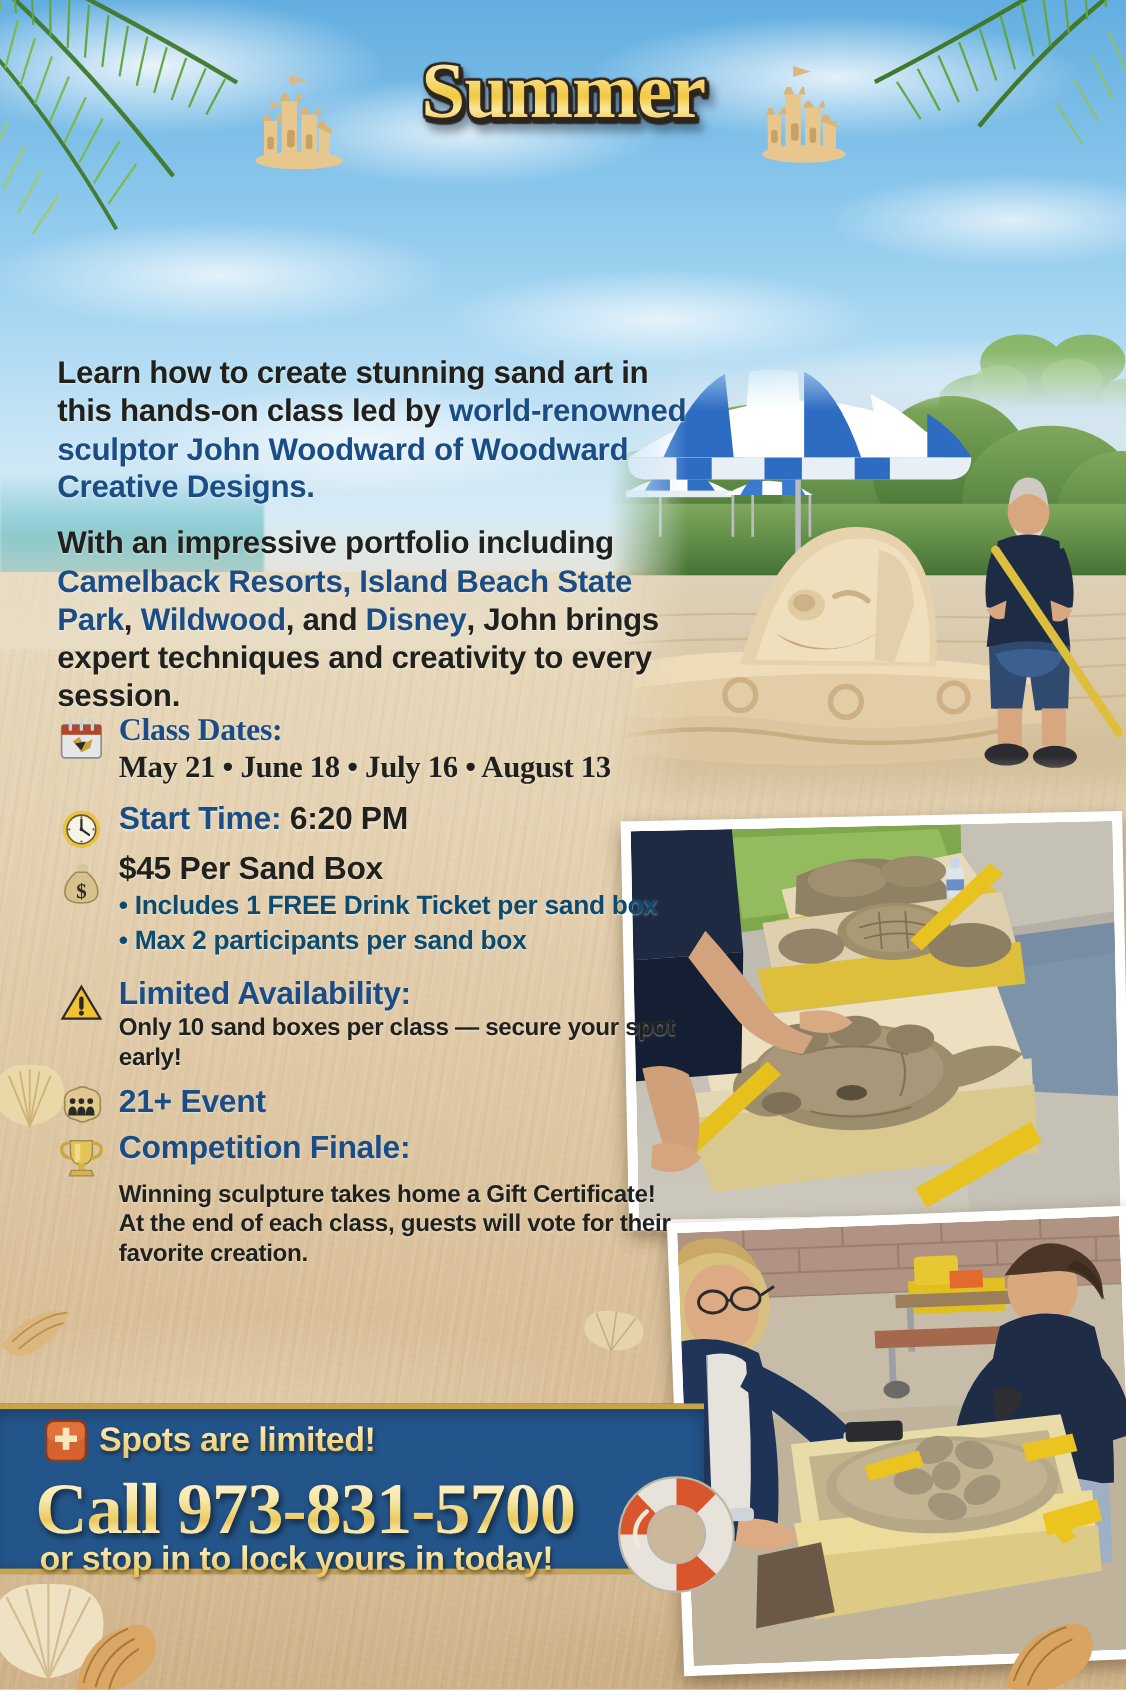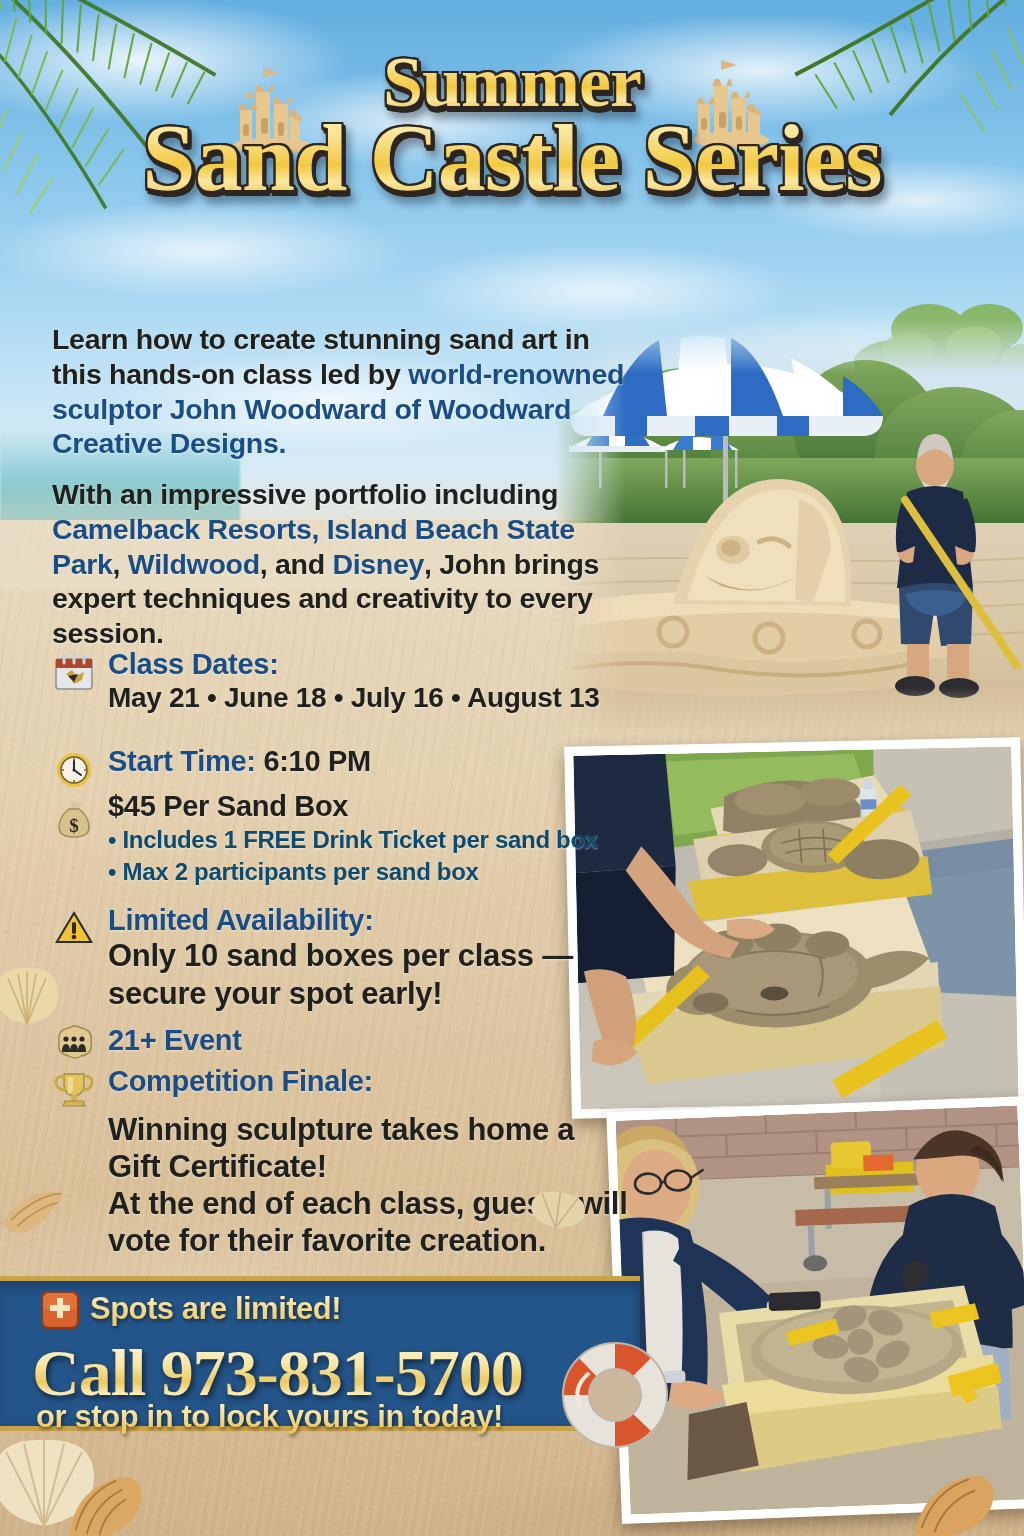--- a/index.html
+++ b/index.html
@@ -106,35 +106,35 @@
   
   .details { position:absolute; left:52px; top:648px; width:580px; }
   .drow { position:relative; padding-left:56px; margin-bottom:7px; }
   .ico { position:absolute; left:0; top:2px; width:44px; height:44px; }
   .dhead {
     font-size:29px; font-weight:bold; color:#1a4d85; letter-spacing:-.3px;
     text-shadow:0 1px 2px rgba(255,255,255,.5); line-height:1.15;
   }
   .dhead .dark { color:#20201c; }
   .dsub {
-    font-size:31px; color:#20201c; font-weight:600; letter-spacing:-.3px;
+    font-size:22px; color:#20201c; font-weight:600; letter-spacing:-.3px;
     line-height:1.2; text-shadow:0 1px 2px rgba(255,255,255,.5);
   }
   .dsub.big { font-size:28px; }
   .dbold-dark { font-size:29px; font-weight:bold; color:#20201c; letter-spacing:-.3px;
                 text-shadow:0 1px 2px rgba(255,255,255,.5); }
   .bullets { margin-top:1px; }
   .bullets li {
     list-style:none; font-size:24px; color:#0c4a6e; font-weight:600;
     letter-spacing:-.3px; line-height:1.33; text-shadow:0 1px 2px rgba(255,255,255,.5);
   }
   .bullets li:before { content:"• "; font-weight:bold; }
   .bullets li b { font-weight:bold; }
 
-  .sp-dates { margin-bottom:30px; }
+  .sp-dates { margin-bottom:14px;font-family:Liberation Serif, serif; }
   .sp-time  { margin-bottom:12px; }
   .sp-price { margin-bottom:16px; }
   .sp-avail { margin-bottom:12px; }
   .sp-age   { margin-bottom:8px; }
 
   .gap8 { margin-top:12px; }
 
   
   .photo { position:absolute; overflow:hidden; }
 
@@ -354,23 +354,20 @@
       <g fill="#c8a265">
         <rect x="29" y="60" width="7" height="16" rx="3"></rect>
         <rect x="11" y="66" width="6" height="12" rx="3"></rect>
         <rect x="46" y="64" width="6" height="14" rx="3"></rect>
       </g>
       <path d="M31 28 L31 8 L47 13 L31 18 Z" fill="#dcb77f"></path>
     </svg>
 
     <div class="title-row line1">
       <span class="bigtitle">Summer</span>
-    </div>
-    <div class="title-row line2">
-      <span class="bigtitle">Sand Castle Series</span>
     </div>
   </div>
 
 
   <div class="photo hero">
     <svg width="472" height="420" viewBox="0 0 472 420" preserveAspectRatio="xMidYMid slice">
       <defs>
         <linearGradient id="skyP" x1="0" y1="0" x2="0" y2="1">
           <stop offset="0%" stop-color="#cfe3ef"></stop>
             <stop offset="100%" stop-color="#eaf0ee"></stop>
@@ -720,21 +717,21 @@
         <circle cx="22" cy="23" r="1.6" fill="#2a2a2a"></circle>
         <g fill="#6b5a2c">
             <circle cx="22" cy="12" r="1"></circle>
             <circle cx="33" cy="23" r="1"></circle>
             <circle cx="22" cy="34" r="1"></circle>
             <circle cx="11" cy="23" r="1"></circle>
           </g>
       </svg>
       <div class="dhead">
         <span>Start Time:</span>
-        <span class="dark">6:10 PM</span>
+        <span class="dark">6:20 PM</span>
       </div>
     </div>
 
     <div class="drow sp-price">
       <svg class="ico" viewBox="0 0 44 44" style="top:6px">
         <path d="M17 8 q6 -6 12 0 l-3 6 l-6 0 z" fill="#d8c79a"></path>
         <path d="M17 13 q-10 8 -10 18 q0 10 15 10 q15 0 15 -10 q0 -10 -10 -18 z" fill="#d7c18d" stroke="#9d8a56" stroke-width="1.4"></path>
         <text x="22" y="36" font-size="19" font-weight="bold" text-anchor="middle" fill="#2a2a2a" font-family="Liberation Serif, serif">$</text>
       </svg>
       <div class="dbold-dark">$45 Per Sand Box</div>

